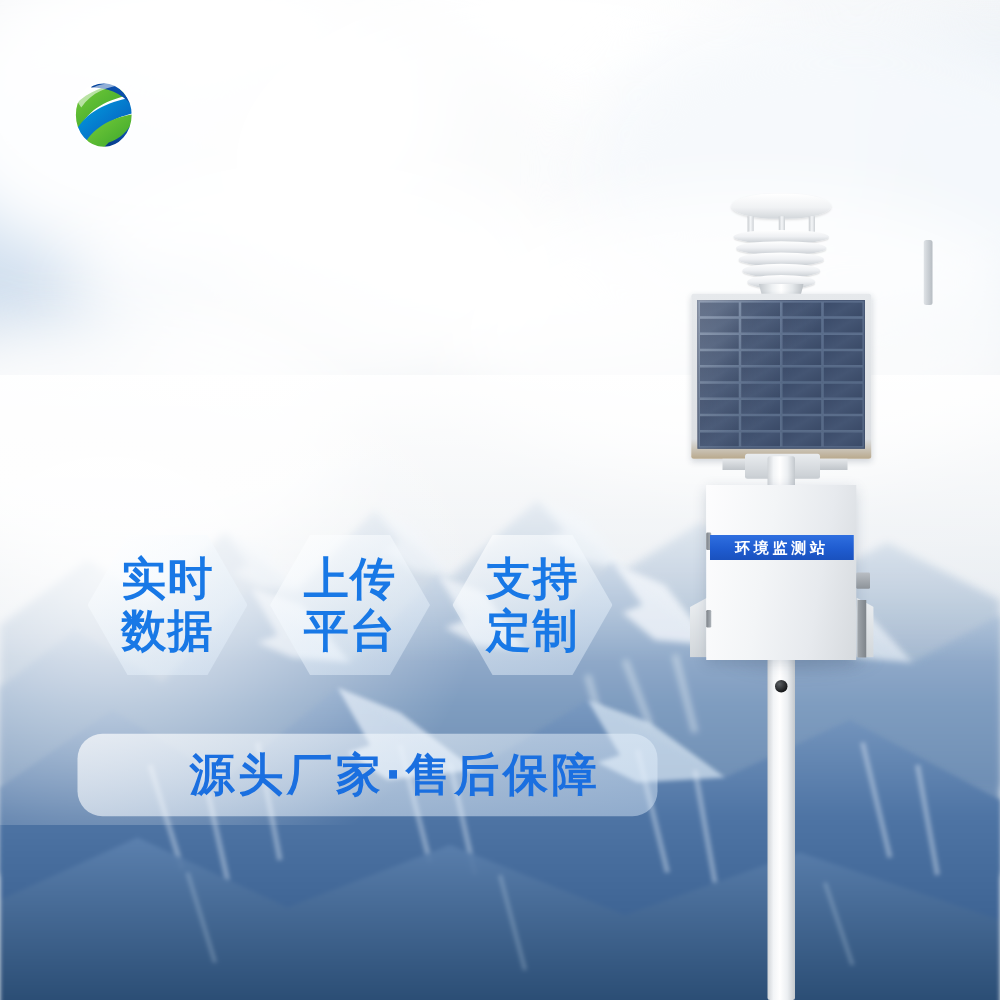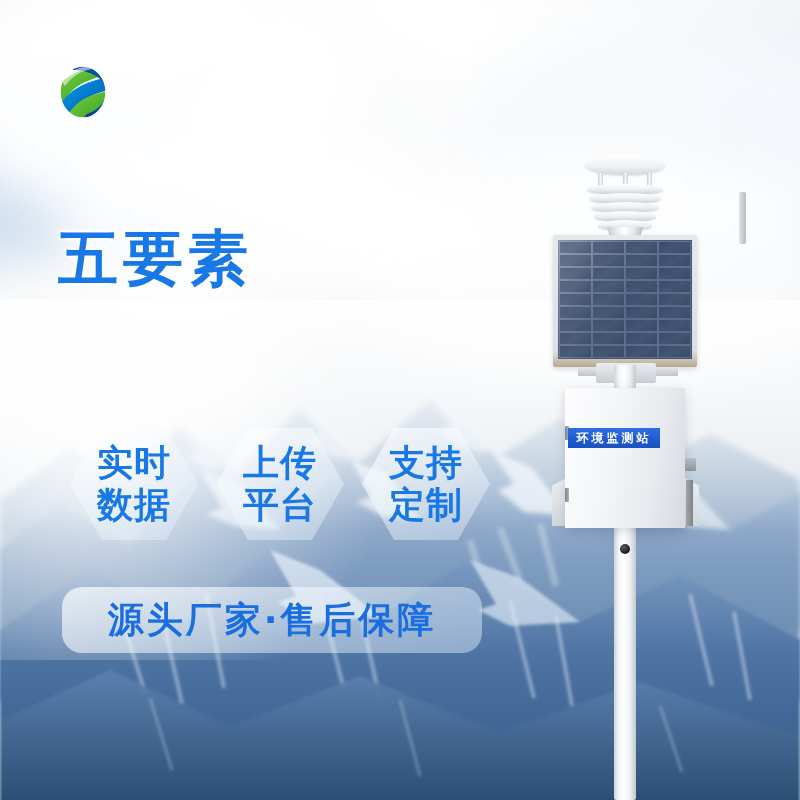--- a/index.html
+++ b/index.html
@@ -77,20 +77,21 @@
   .hex span{
     font-size:36px;font-weight:800;color:#1878e6;line-height:1.18;letter-spacing:1px;
     font-family:Liberation Sans, sans-serif;
   }
 
   
   .pill{
     position:absolute;left:62px;top:587px;width:420px;height:66px;
     border-radius:20px;display:flex;align-items:center;justify-content:center;
     background:linear-gradient(160deg,rgba(255,255,255,.70) 0%,rgba(236,245,253,.50) 60%,rgba(222,237,252,.45) 100%);
+    padding-left:44px;
   }
   .pill span{
     font-size:36px;font-weight:600;color:#1a6fe0;letter-spacing:3px;
     font-family:"DejaVu Sans","Liberation Sans",sans-serif;
   }
 
   
   .product{position:absolute;left:540px;top:150px;width:200px;height:650px;}
 
   .pole{
@@ -184,21 +185,21 @@
     background:linear-gradient(100deg,#fdfdfe 0%,#f3f5f7 40%,#e7eaee 72%,#d6dade 100%);
     box-shadow:0 3px 10px rgba(40,60,90,.18);
   }
   .box-wing{
     position:absolute;top:328px;width:14px;height:48px;
     background:linear-gradient(180deg,#eceff2,#d2d7db);
   }
   .bw-l{left:12px;clip-path:polygon(0% 16%,100% 0%,100% 100%,0% 100%);}
   .bw-r{left:145px;clip-path:polygon(0% 0%,100% 16%,100% 100%,0% 100%);}
   .box-label{
-    position:absolute;left:28px;top:278px;width:92px;height:20px;
+    position:absolute;left:28px;top:278px;width:115px;height:20px;
     background:linear-gradient(180deg,#2f6fe0 0%,#1f5cd0 55%,#1a51be 100%);
     display:flex;align-items:center;justify-content:center;
   }
   .box-label span{
     color:#fff;font-size:12px;font-weight:700;letter-spacing:3px;
     font-family:"DejaVu Sans","Liberation Sans",sans-serif;
   }
   .box-slot{position:absolute;width:4px;height:14px;border-radius:1px;
     background:linear-gradient(90deg,#7b8188,#aeb4ba);}
   .bs-1{left:25px;top:276px;} .bs-2{left:25px;top:338px;}
@@ -419,21 +420,20 @@
           <path d="M14,-4 C28,-2 42,6 48,20 C40,10 28,6 16,6 Z" fill="url(#lgBlue2)"></path>
           <path d="M30,50 C42,46 50,36 52,24 L52,56 L24,56 Z" fill="url(#lgBlue2)"></path>
           <path d="M4,16 C14,4 30,0 44,4 C30,4 16,10 8,22 Z" fill="#ffffff" opacity=".55"></path>
         </g>
         <ellipse cx="26" cy="28" rx="23" ry="26" fill="none" stroke="#ffffff" stroke-width="1.4"></ellipse>
       </svg>
     </span>
   </div>
 
   <div class="headline">
-    <div class="hl">五要素</div>
   </div>
 
   <div class="hexrow">
     <div class="hex">
       <span>实时</span>
       <span>数据</span>
     </div>
     <div class="hex">
       <span>上传</span>
       <span>平台</span>

